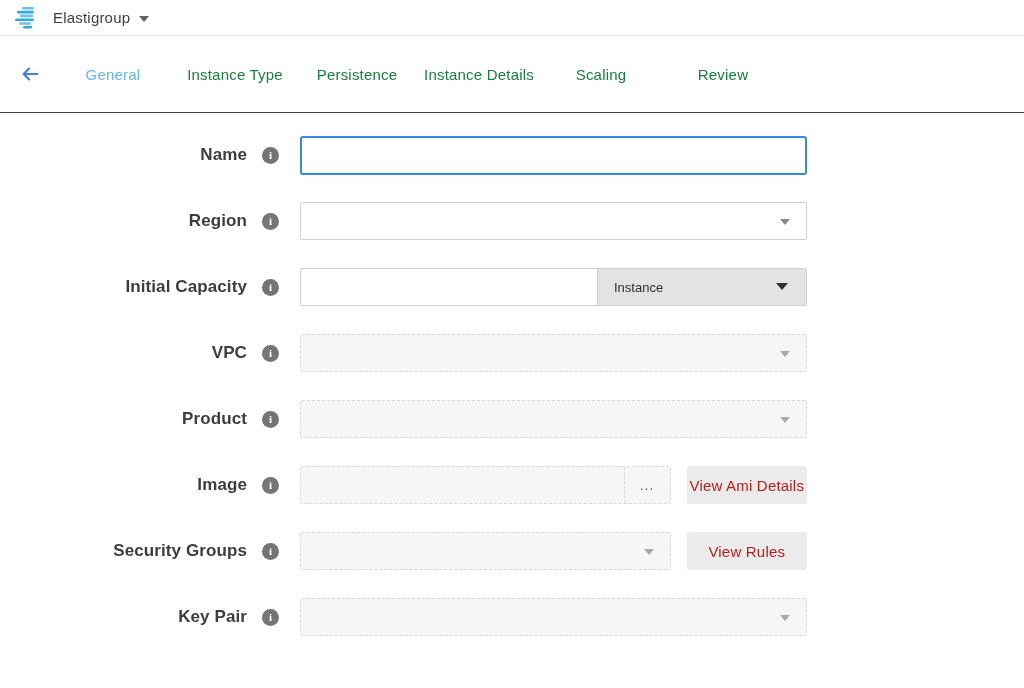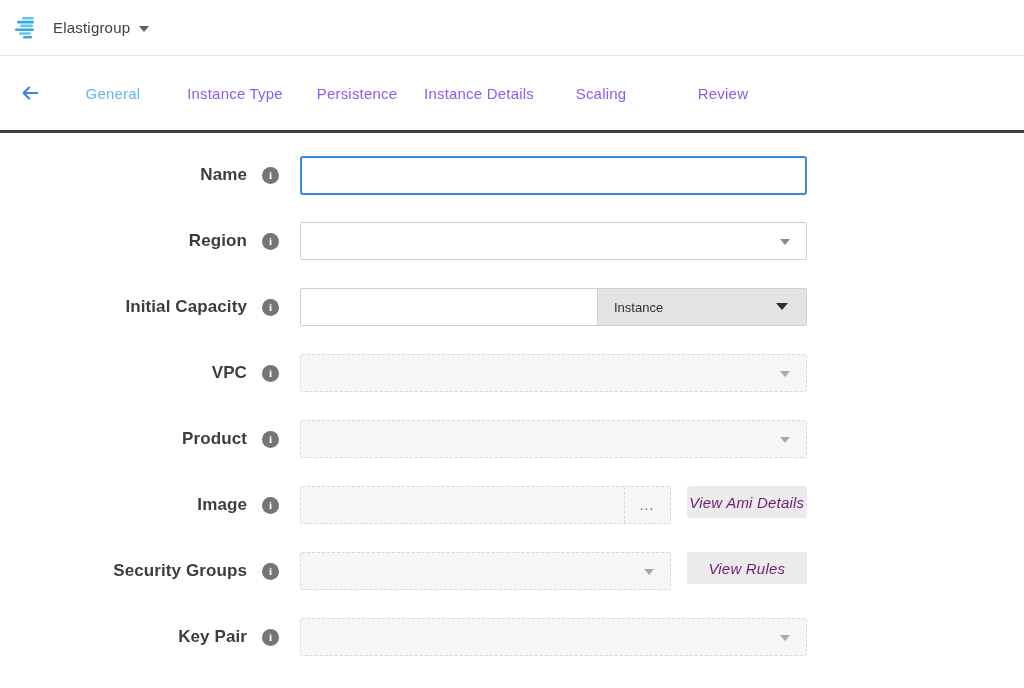--- a/index.html
+++ b/index.html
@@ -1,35 +1,35 @@
 <!DOCTYPE html>
 <html><head>
 <meta charset="utf-8">
 <style>
   * { margin:0; padding:0; box-sizing:border-box; }
   html,body { width:1024px; height:688px; background:#ffffff; overflow:hidden;
               font-family:"Liberation Sans", sans-serif; }
 
   
-  .header { height:56px; display:flex; align-items:center; padding-left:15px;
+  .header { height:36px; display:flex; align-items:center; padding-left:15px;
             border-bottom:1px solid #e8e8e8; background:#fff; }
   .app-switcher { display:flex; align-items:center; cursor:pointer; }
   .logo { width:26px; height:24px; margin-right:12px; }
   .app-name { font-size:15px; color:#3c4043; letter-spacing:.2px; }
   .hdr-caret { width:0; height:0; margin-left:9px; margin-top:2px;
                border-left:5px solid transparent; border-right:5px solid transparent;
                border-top:6px solid #5f6368; }
 
   
   .tabbar { height:77px; display:flex; align-items:center;
-            border-bottom:3px solid #404040; background:#fff; }
+            border-bottom:1px solid #404040; background:#fff; }
   .back-btn { margin-left:19px; width:22px; height:22px; display:flex;
               align-items:center; justify-content:center; cursor:pointer; }
   .tabs { display:flex; margin-left:11px; }
-  .tab { width:122px; text-align:center; font-size:15px; color:#8b5cf6;
+  .tab { width:122px; text-align:center; font-size:15px; color:#15803d;
          cursor:pointer; letter-spacing:.2px; }
   .tab.active { color:#64b5f6; }
 
   
   .form { padding-top:9px; }
   .row { height:66px; display:flex; align-items:center; }
   .lbl { width:247px; text-align:right; font-size:17px; font-weight:bold;
          color:#3d3d3d; letter-spacing:.1px; }
   .info { width:17px; height:17px; margin-left:15px; border-radius:50%;
           background:#757575; color:#fff; font-size:11px; font-weight:bold;
@@ -62,24 +62,24 @@
                         border-right-width:6px; border-top:7px solid #2f2f2f; }
 
   
   .file-field { width:507px; height:38px; display:flex; border:1px dashed #d8d8d8;
                 border-radius:2px; background:#f6f6f6; }
   .file-main { flex:1; }
   .file-browse { width:46px; border-left:1px dashed #d8d8d8; display:flex;
                  align-items:center; justify-content:center; font-size:14px;
                  color:#5f6368; letter-spacing:1px; cursor:pointer; }
 
-  .side-btn { margin-left:16px; width:165px; height:32px; background:#ebebeb;
-              border:none; border-radius:3px; font-size:15px; color:#701a75;
+  .side-btn { margin-left:16px; width:165px; height:38px; background:#ebebeb;
+              border:none; border-radius:3px; font-size:15px; color:#b91c1c;
               font-family:"Liberation Sans", sans-serif; cursor:pointer;
-              letter-spacing:.2px;font-style:italic; }
+              letter-spacing:.2px; }
 </style>
 </head>
 <body>
 
 <div class="header">
   <div class="app-switcher">
     <svg class="logo" viewBox="0 0 26 24">
       <rect x="7" y="1" width="12" height="2.6" rx="1.3" fill="#66c3ee"></rect>
       <rect x="2" y="4.8" width="17" height="2.6" rx="1.3" fill="#2fa9e0"></rect>
       <rect x="5" y="8.6" width="13" height="2.6" rx="1.3" fill="#66c3ee"></rect>

